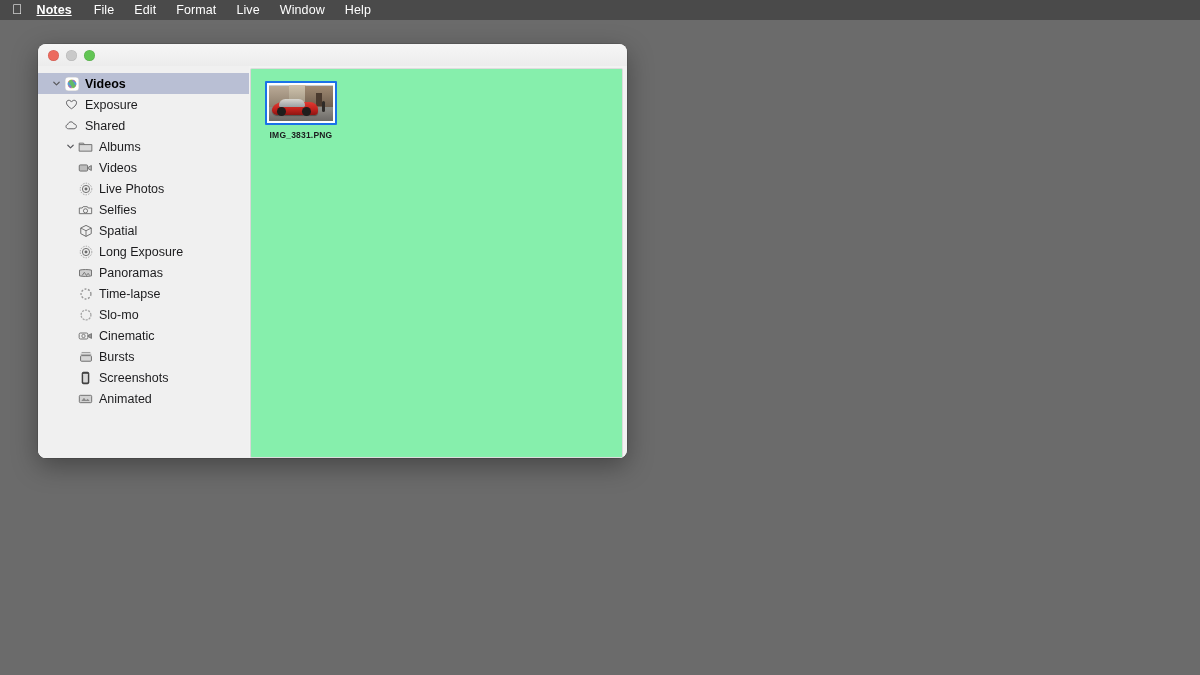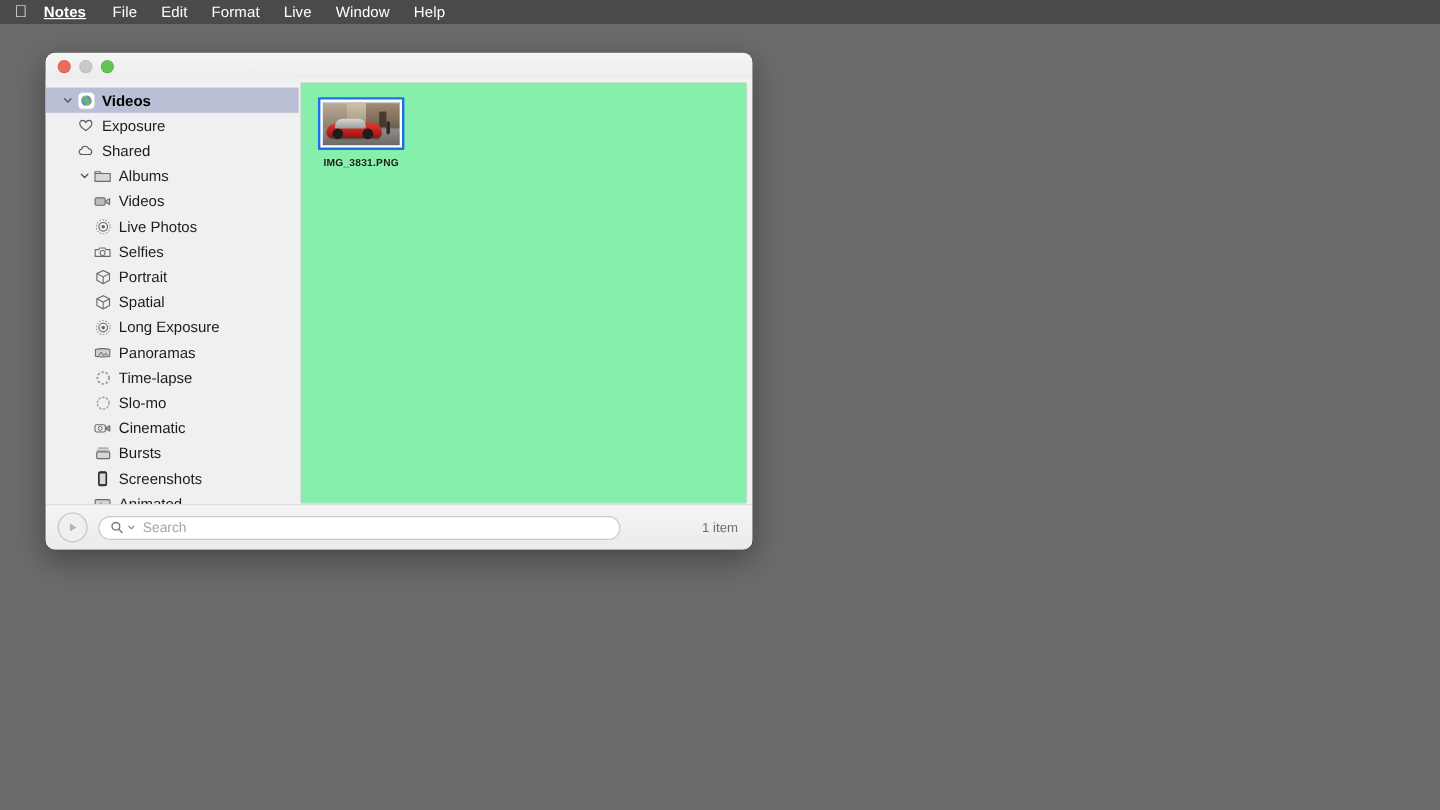--- a/index.html
+++ b/index.html
@@ -332,29 +332,20 @@
       <div class="row level2">
         <span class="ico">
           <svg width="15" height="12" viewBox="0 0 18 14">
               <path d="M1.6 4.6 L5 4.6 L6.2 3 L11.2 3 L12.2 4.6 L16.4 4.6 L16.4 11.4 L1.6 11.4 Z" fill="none" stroke="#6a6a6a" stroke-width="1.1" stroke-linejoin="round"></path>
               <circle cx="9" cy="8" r="2.5" fill="none" stroke="#6a6a6a" stroke-width="1.1"></circle>
             </svg>
         </span>
         <span class="lbl">Selfies</span>
       </div>
 
-      <div class="row level2">
-        <span class="ico">
-          <svg width="14" height="14" viewBox="0 0 16 16">
-              <path d="M8 1.6 L14 4.6 L14 11 L8 14.2 L2 11 L2 4.6 Z" fill="none" stroke="#6a6a6a" stroke-width="1.1" stroke-linejoin="round"></path>
-              <path d="M2 4.6 L8 7.7 L14 4.6 M8 7.7 L8 14.2" fill="none" stroke="#6a6a6a" stroke-width="1"></path>
-            </svg>
-        </span>
-        <span class="lbl">Portrait</span>
-      </div>
 
       <div class="row level2">
         <span class="ico">
           <svg width="14" height="14" viewBox="0 0 16 16">
               <path d="M8 1.6 L14 4.6 L14 11 L8 14.2 L2 11 L2 4.6 Z" fill="none" stroke="#6a6a6a" stroke-width="1.1" stroke-linejoin="round"></path>
               <path d="M2 4.6 L8 7.7 L14 4.6 M8 7.7 L8 14.2" fill="none" stroke="#6a6a6a" stroke-width="1"></path>
             </svg>
         </span>
         <span class="lbl">Spatial</span>
       </div>
@@ -459,36 +450,14 @@
               <div class="wheel w2"></div>
             </div>
           </div>
           <div class="file-name">IMG_3831.PNG</div>
         </div>
       </div>
     </div>
 
   </div>
 
-  <div id="bottombar">
-    <div id="play-button">
-      <svg width="11" height="11" viewBox="0 0 12 12">
-          <path d="M3.6 2.4 L9.4 6 L3.6 9.6 Z" fill="#b0b0b0"></path>
-        </svg>
-    </div>
-    <div id="search-field">
-      <span class="sicon">
-        <svg width="11" height="11" viewBox="0 0 12 12">
-            <circle cx="5" cy="5" r="3.5" fill="none" stroke="#7a7a7a" stroke-width="1.3"></circle>
-            <path d="M7.7 7.7 L10.6 10.6" stroke="#7a7a7a" stroke-width="1.3" stroke-linecap="round"></path>
-          </svg>
-      </span>
-      <span class="schev">
-        <svg width="7" height="7" viewBox="0 0 8 8">
-            <path d="M1.4 2.8 L4 5.3 L6.6 2.8" fill="none" stroke="currentColor" stroke-width="1.1" stroke-linecap="round" stroke-linejoin="round"></path>
-          </svg>
-      </span>
-      <span class="splaceholder">Search</span>
-    </div>
-    <div id="item-count">1 item</div>
-  </div>
 
 </div>
 
 </body></html>

